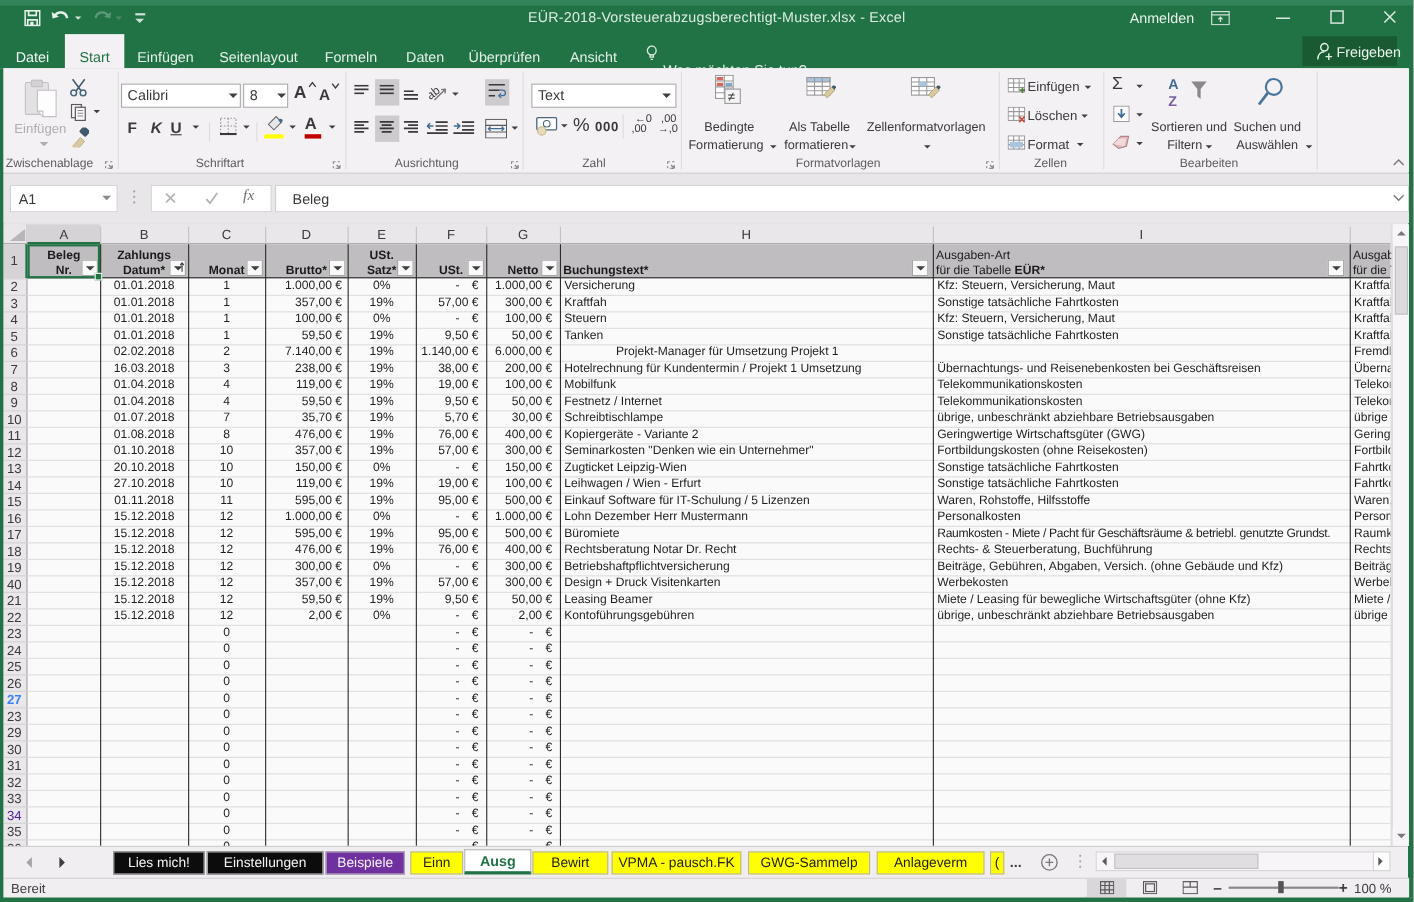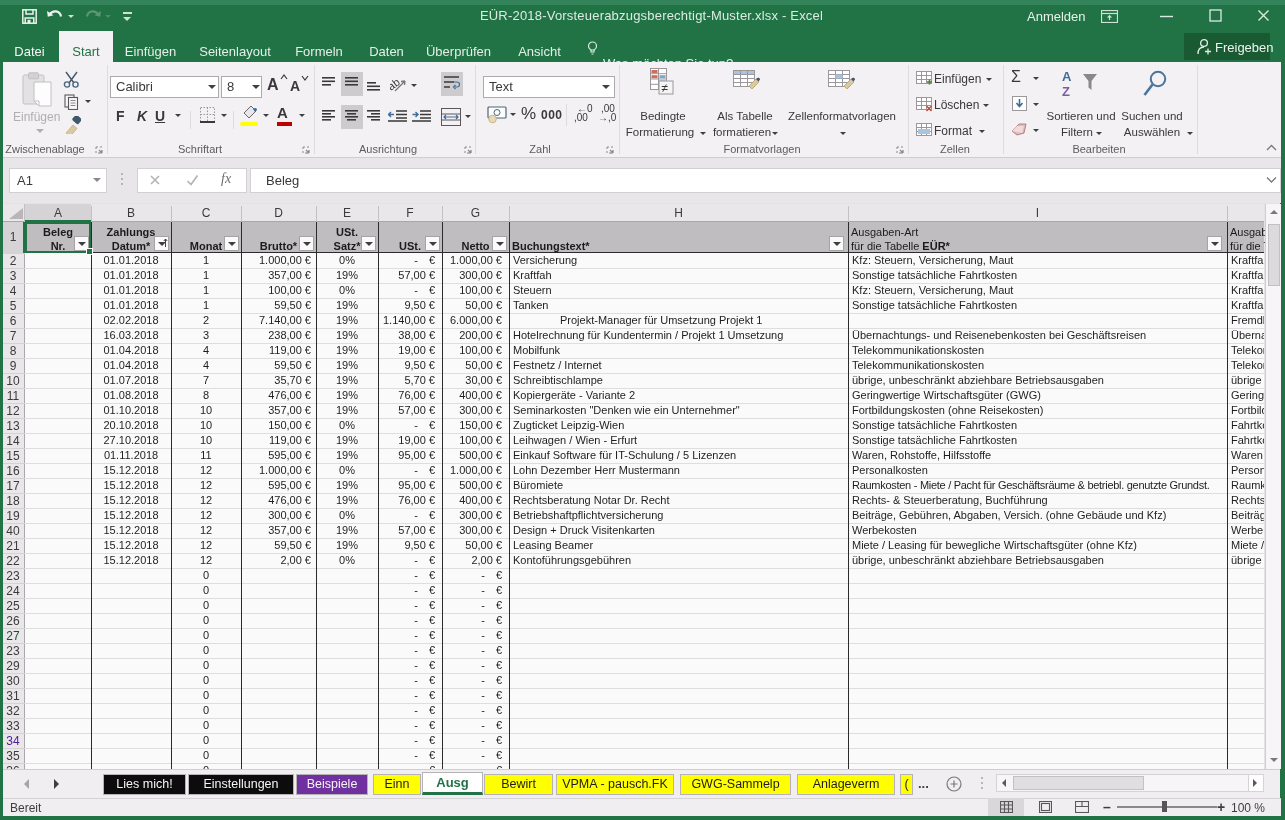--- a/index.html
+++ b/index.html
@@ -473,21 +473,21 @@
 <div style="position:absolute;left:0px;top:554px;white-space:nowrap;left:13px;transform:translateX(-50%);font-size:12px;color:#3c3a3c;">22</div>
 <div style="position:absolute;left:3px;top:553px;width:22px;height:1px;background:#d4d2d4;"></div>
 <div style="position:absolute;left:0px;top:569px;white-space:nowrap;left:13px;transform:translateX(-50%);font-size:12px;color:#3c3a3c;">23</div>
 <div style="position:absolute;left:3px;top:568px;width:22px;height:1px;background:#d4d2d4;"></div>
 <div style="position:absolute;left:0px;top:584px;white-space:nowrap;left:13px;transform:translateX(-50%);font-size:12px;color:#3c3a3c;">24</div>
 <div style="position:absolute;left:3px;top:583px;width:22px;height:1px;background:#d4d2d4;"></div>
 <div style="position:absolute;left:0px;top:599px;white-space:nowrap;left:13px;transform:translateX(-50%);font-size:12px;color:#3c3a3c;">25</div>
 <div style="position:absolute;left:3px;top:598px;width:22px;height:1px;background:#d4d2d4;"></div>
 <div style="position:absolute;left:0px;top:614px;white-space:nowrap;left:13px;transform:translateX(-50%);font-size:12px;color:#3c3a3c;">26</div>
 <div style="position:absolute;left:3px;top:613px;width:22px;height:1px;background:#d4d2d4;"></div>
-<div style="position:absolute;left:0px;top:629px;white-space:nowrap;left:13px;transform:translateX(-50%);font-size:12px;color:#14532d;">27</div>
+<div style="position:absolute;left:0px;top:629px;white-space:nowrap;left:13px;transform:translateX(-50%);font-size:12px;color:#3b82f6;font-weight:bold;">27</div>
 <div style="position:absolute;left:3px;top:628px;width:22px;height:1px;background:#d4d2d4;"></div>
 <div style="position:absolute;left:0px;top:644px;white-space:nowrap;left:13px;transform:translateX(-50%);font-size:12px;color:#3c3a3c;">23</div>
 <div style="position:absolute;left:3px;top:643px;width:22px;height:1px;background:#d4d2d4;"></div>
 <div style="position:absolute;left:0px;top:659px;white-space:nowrap;left:13px;transform:translateX(-50%);font-size:12px;color:#3c3a3c;">29</div>
 <div style="position:absolute;left:3px;top:658px;width:22px;height:1px;background:#d4d2d4;"></div>
 <div style="position:absolute;left:0px;top:674px;white-space:nowrap;left:13px;transform:translateX(-50%);font-size:12px;color:#3c3a3c;">30</div>
 <div style="position:absolute;left:3px;top:673px;width:22px;height:1px;background:#d4d2d4;"></div>
 <div style="position:absolute;left:0px;top:689px;white-space:nowrap;left:13px;transform:translateX(-50%);font-size:12px;color:#3c3a3c;">31</div>
 <div style="position:absolute;left:3px;top:688px;width:22px;height:1px;background:#d4d2d4;"></div>
 <div style="position:absolute;left:0px;top:704px;white-space:nowrap;left:13px;transform:translateX(-50%);font-size:12px;color:#3c3a3c;">32</div>

